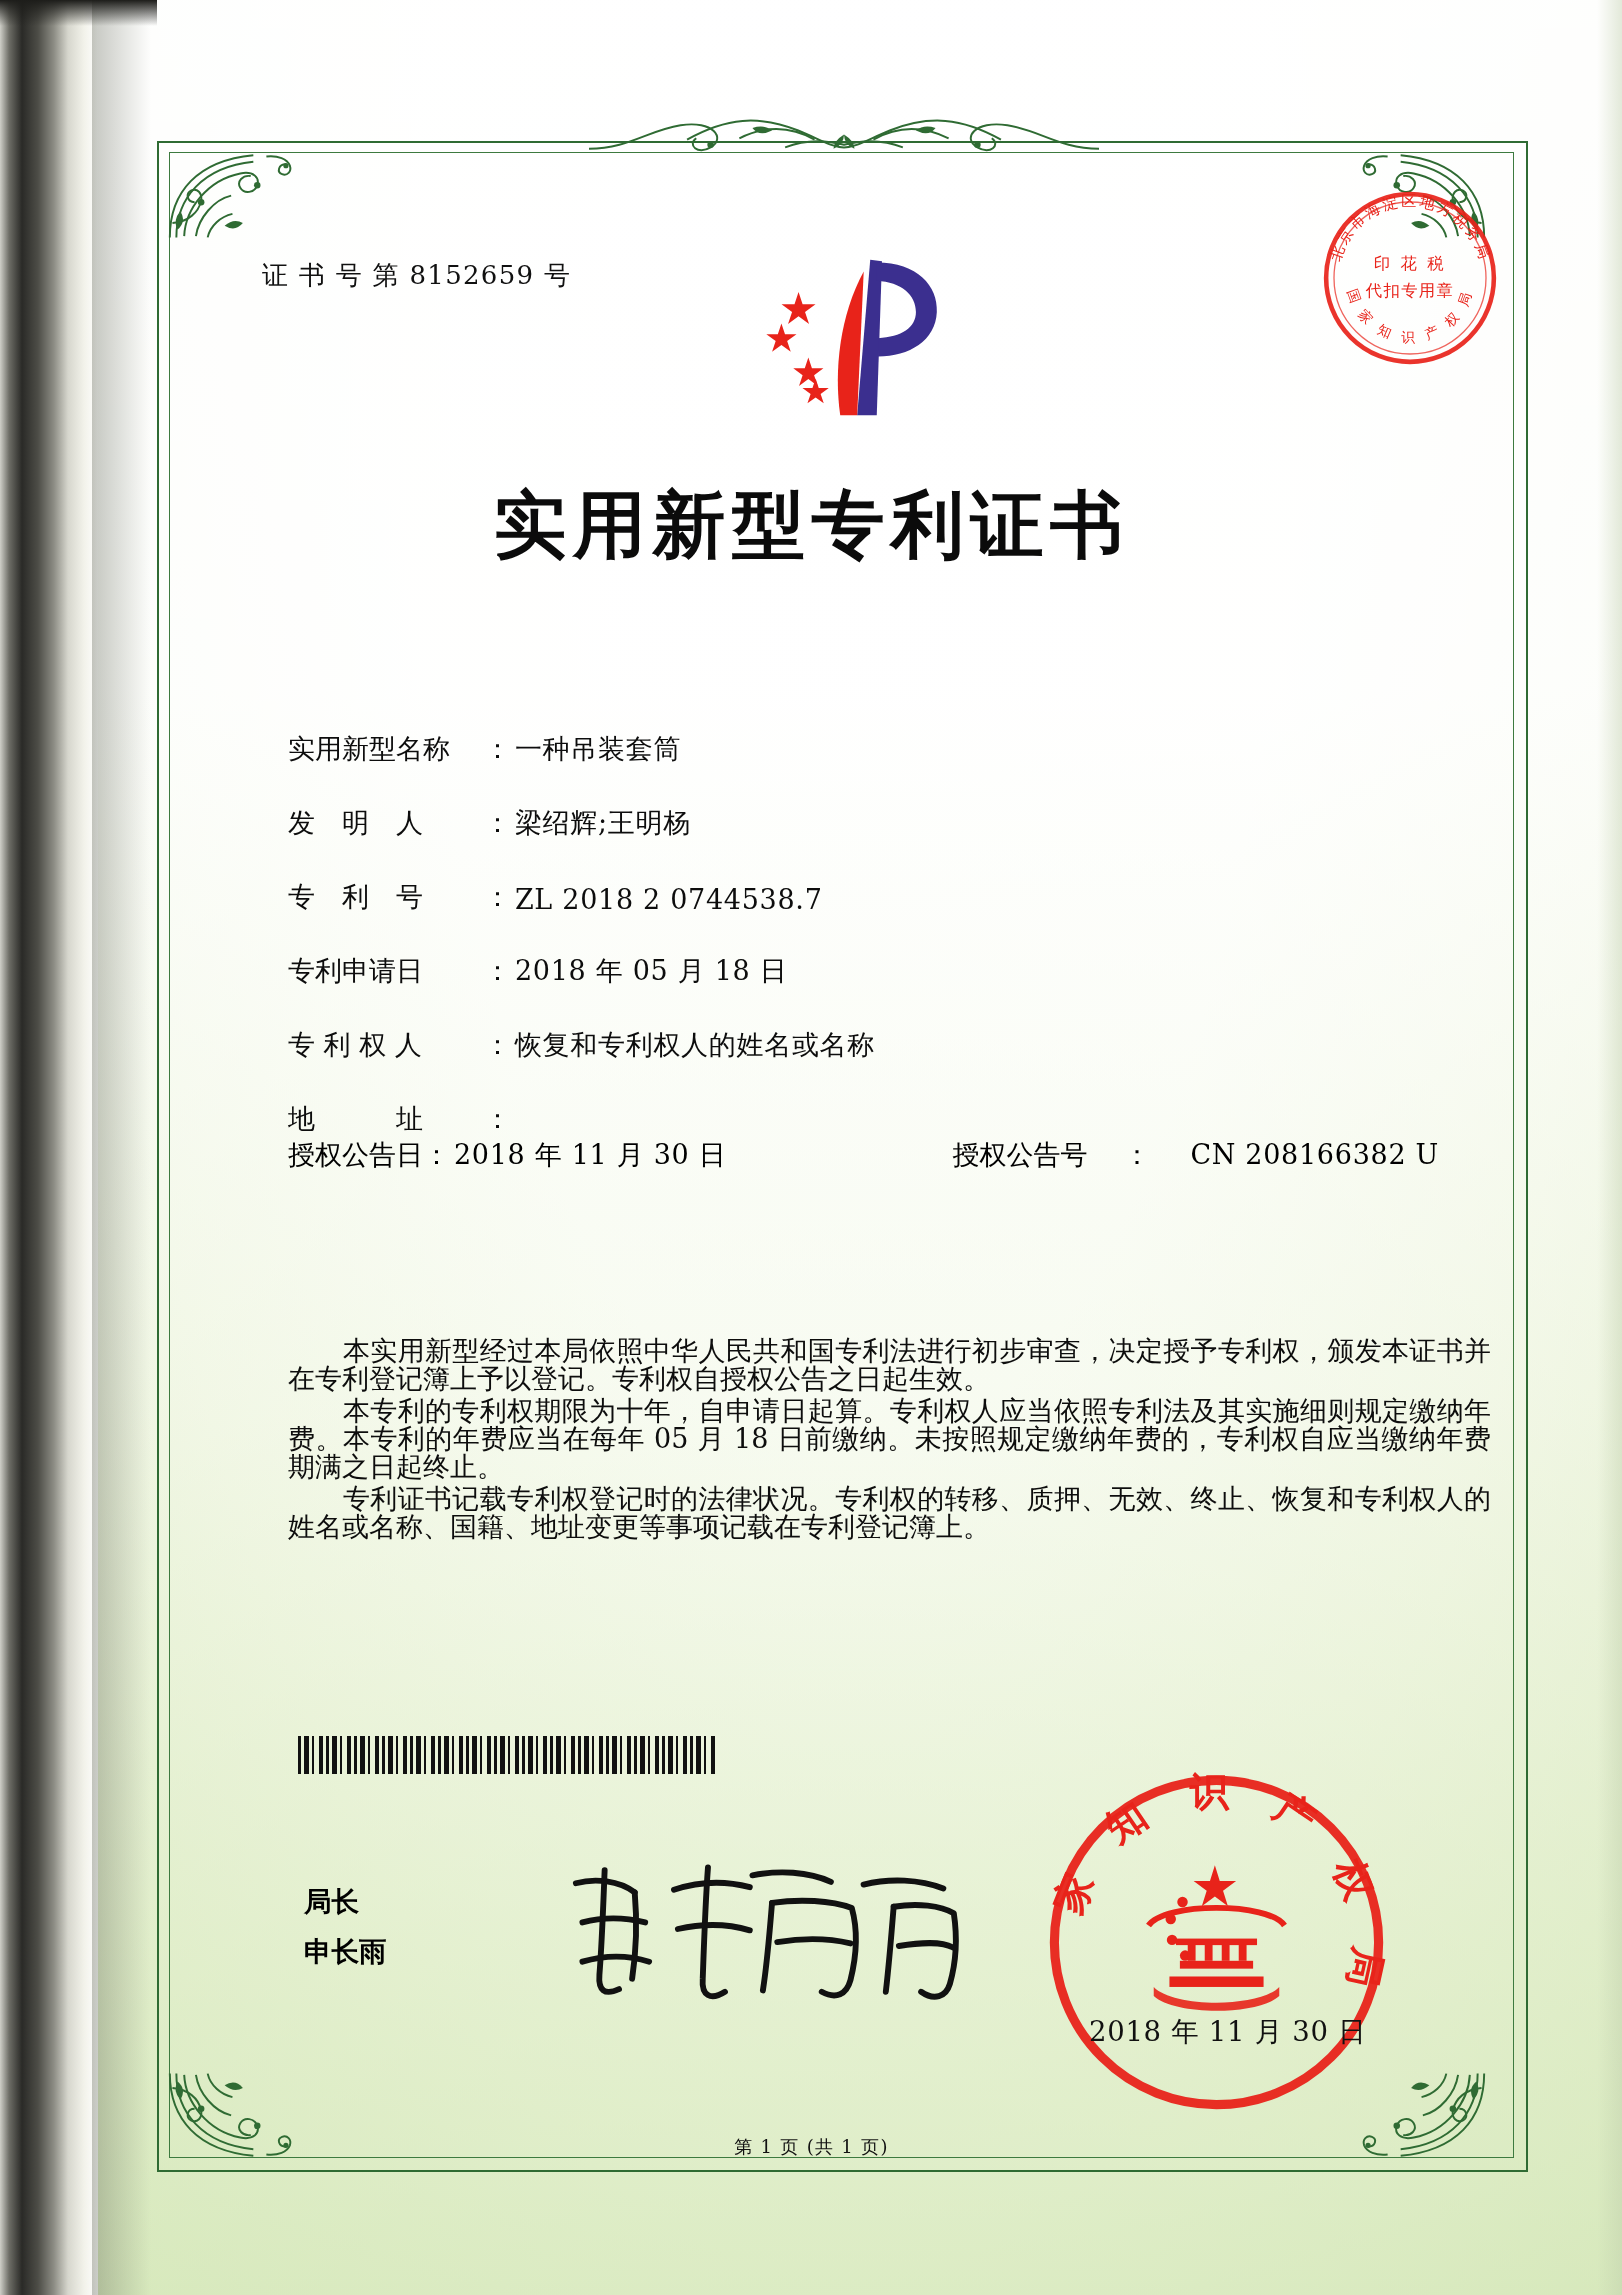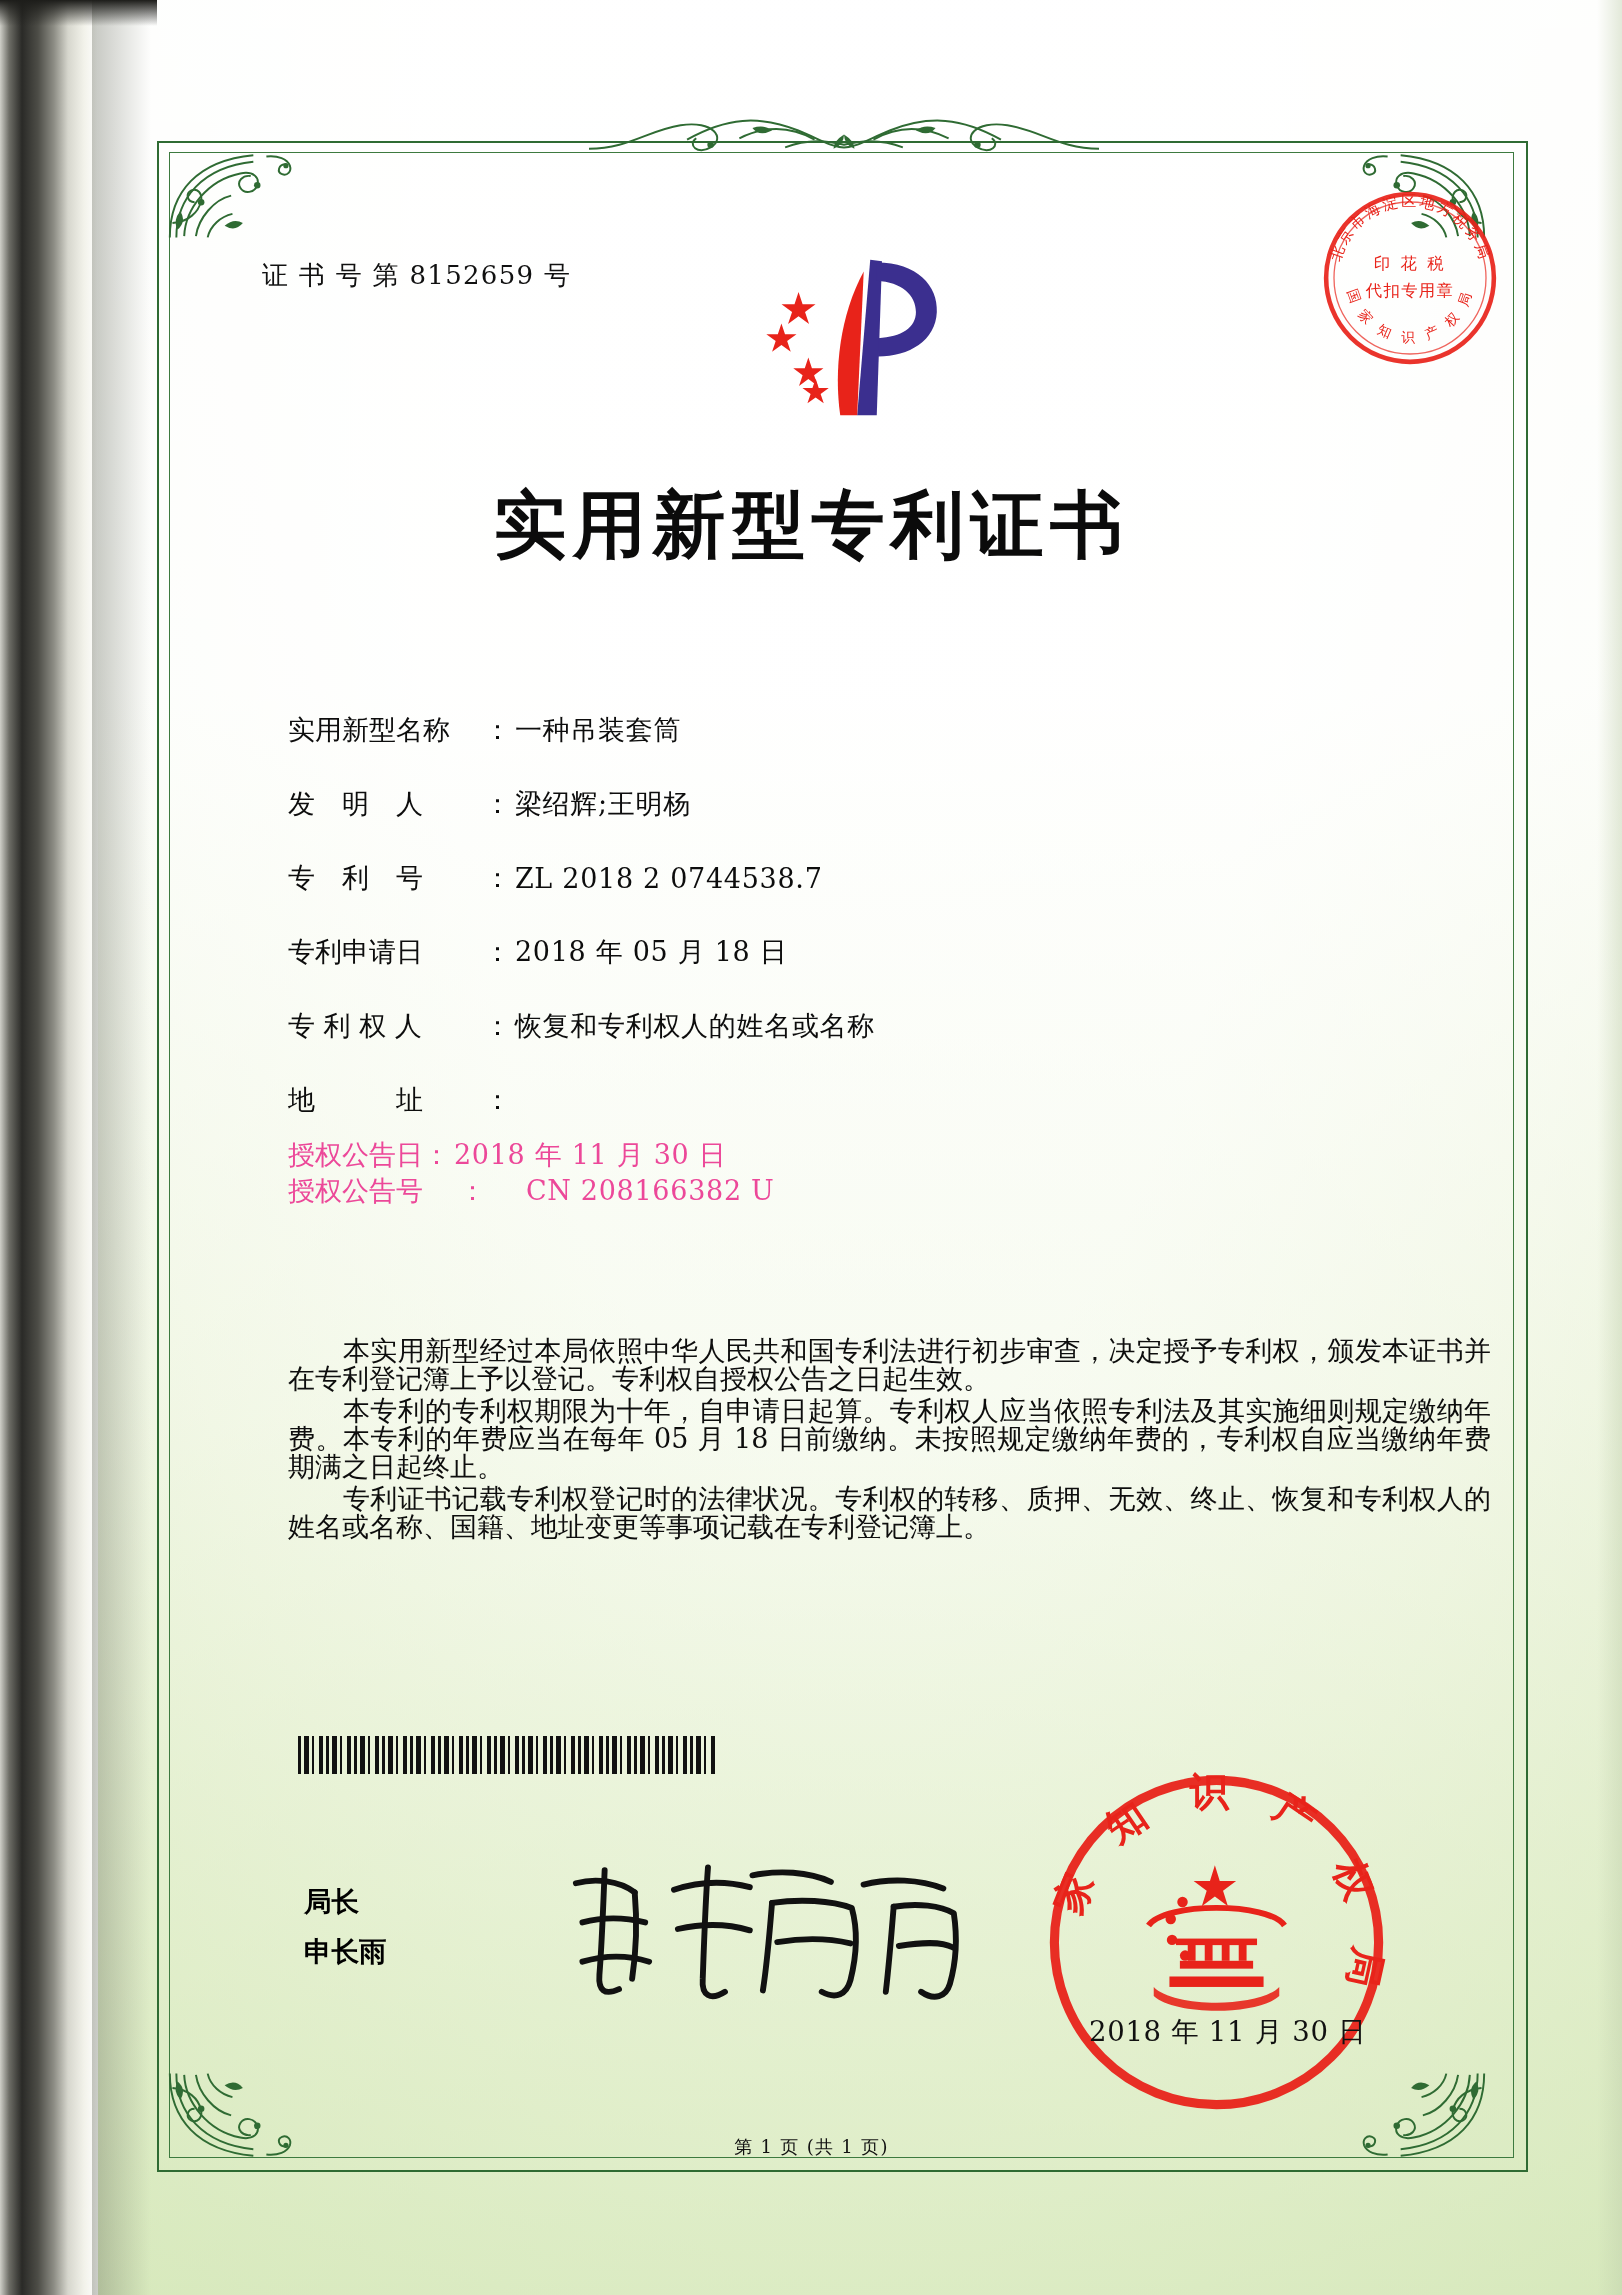--- a/index.html
+++ b/index.html
@@ -157,46 +157,45 @@
 
   
   .fields {
     position: absolute;
     left: 288px;
     top: 693px;
     width: 1151px;
   }
   .field-row {
     display: flex;
-    align-items: center;
+    align-items: flex-end;
     height: 74px;
     font-size: 27px;
     color: #0d0d0d;
     font-family: "DejaVu Serif", "Liberation Serif", serif;
     white-space: nowrap;
   }
   .f-label {
     width: 196px;
     display: inline-flex;
     justify-content: space-between;
     letter-spacing: 0px;
   }
   .f-label.tight { letter-spacing: 0; justify-content: flex-start; }
   .f-colon { margin-right: 3.9px; }
   .f-value { letter-spacing: 0.7px; }
 
   .row-split {
     display: flex;
     align-items: baseline;
     font-size: 27px;
-    color: #ec4899;
+    color: #000000;
     font-family: "DejaVu Serif", "Liberation Serif", serif;
     height: 74px;
     white-space: nowrap;
-    flex-direction: column;
   }
   .split-left { width: 713px; display: flex; align-items: baseline; }
   .split-right { display: flex; align-items: baseline; gap: 36px; }
 
   
   .body-text {
     position: absolute;
     left: 288px;
     top: 1337px;
     width: 1203px;

